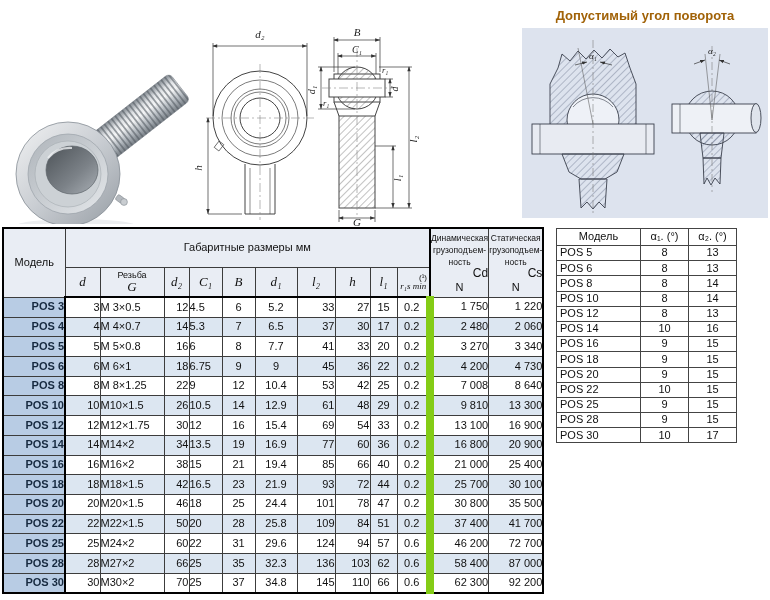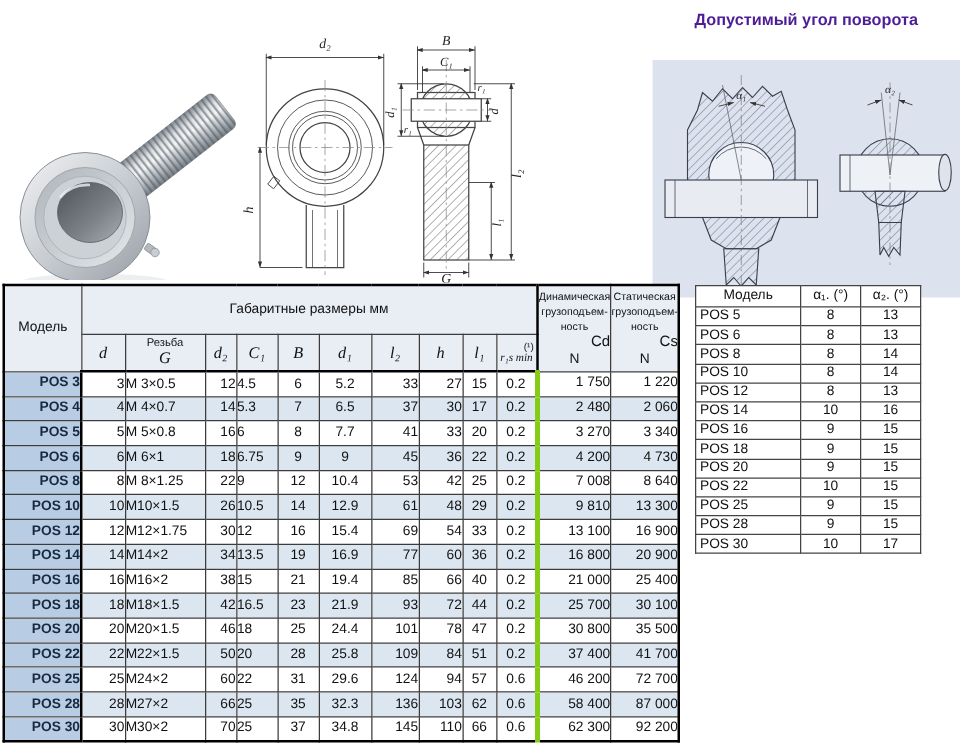--- a/index.html
+++ b/index.html
@@ -1,22 +1,22 @@
 <!DOCTYPE html>
 <html><head>
 <meta charset="utf-8">
 <style>
   html,body{margin:0;padding:0;background:#fff;}
   .stage{position:relative;width:770px;height:600px;background:#fff;overflow:hidden;
          font-family:"Liberation Sans","DejaVu Sans",sans-serif;color:#111;}
   .main-title{position:absolute;left:0;top:4;width:545px;text-align:center;
               font-size:13.5px;font-weight:bold;color:#000;}
   .panel-title{position:absolute;left:522px;top:8px;width:246px;text-align:center;
-               font-size:13px;font-weight:bold;color:#4c1d95;}
-  .panel-box{position:absolute;left:522px;top:48px;width:246px;height:190px;background:#dde3ee;}
+               font-size:13px;font-weight:bold;color:#a16207;}
+  .panel-box{position:absolute;left:522px;top:28px;width:246px;height:190px;background:#dde3ee;}
   .photo-wrap{position:absolute;left:4px;top:58px;width:186px;height:166px;}
   .draw-wrap{position:absolute;left:172px;top:26px;width:252px;height:200px;}
 
   
   table.main{position:absolute;left:2px;top:227px;border-collapse:collapse;table-layout:fixed;
              font-size:11px;border:2px solid #000;}
   table.main th,table.main td{border:1px solid #3c3c3c;padding:0;line-height:1.05;
              overflow:hidden;white-space:nowrap;}
   table.main thead th{background:#e9edf4;font-weight:normal;text-align:center;}
   table.main thead tr.letters th{height:28px;}
@@ -31,21 +31,21 @@
   .r1lbl{display:block;font-family:"Liberation Serif","DejaVu Serif",serif;font-style:italic;
          font-size:9px;line-height:1;}
   table.main tbody td{height:18.7px;background:#fff;}
   table.main tbody tr:nth-child(even) td{background:#dce6f1;}
   table.main tbody td.model{background:#b8cce4 !important;font-weight:bold;color:#16293f;
          text-align:right;padding-left:7px;font-size:11px;border-right:2px solid #000;}
   td.ar{text-align:right;padding-right:4px;}
   td.al{text-align:left;padding-left:4px;}
   td.ac{text-align:center;}
   table.main col.c-cd{border-left:2px solid #000;}
-  table.main tbody td:nth-child(12){border-left:4px solid #84cc16;}
+  table.main tbody td:nth-child(12){border-left:8px solid #84cc16;}
   table.main thead th.bl2{border-left:2px solid #000;}
 
   
   table.angles{position:absolute;left:556px;top:228px;border-collapse:collapse;table-layout:fixed;
                font-size:11px;border:1.5px solid #222;background:#fff;}
   table.angles th,table.angles td{border:1px solid #444;padding:0 3px;line-height:1.05;
                white-space:nowrap;overflow:hidden;}
   table.angles th{font-weight:normal;text-align:center;height:16px;}
   table.angles tbody td{height:14.2px;}
   table.angles tbody td:first-child{text-align:left;}

